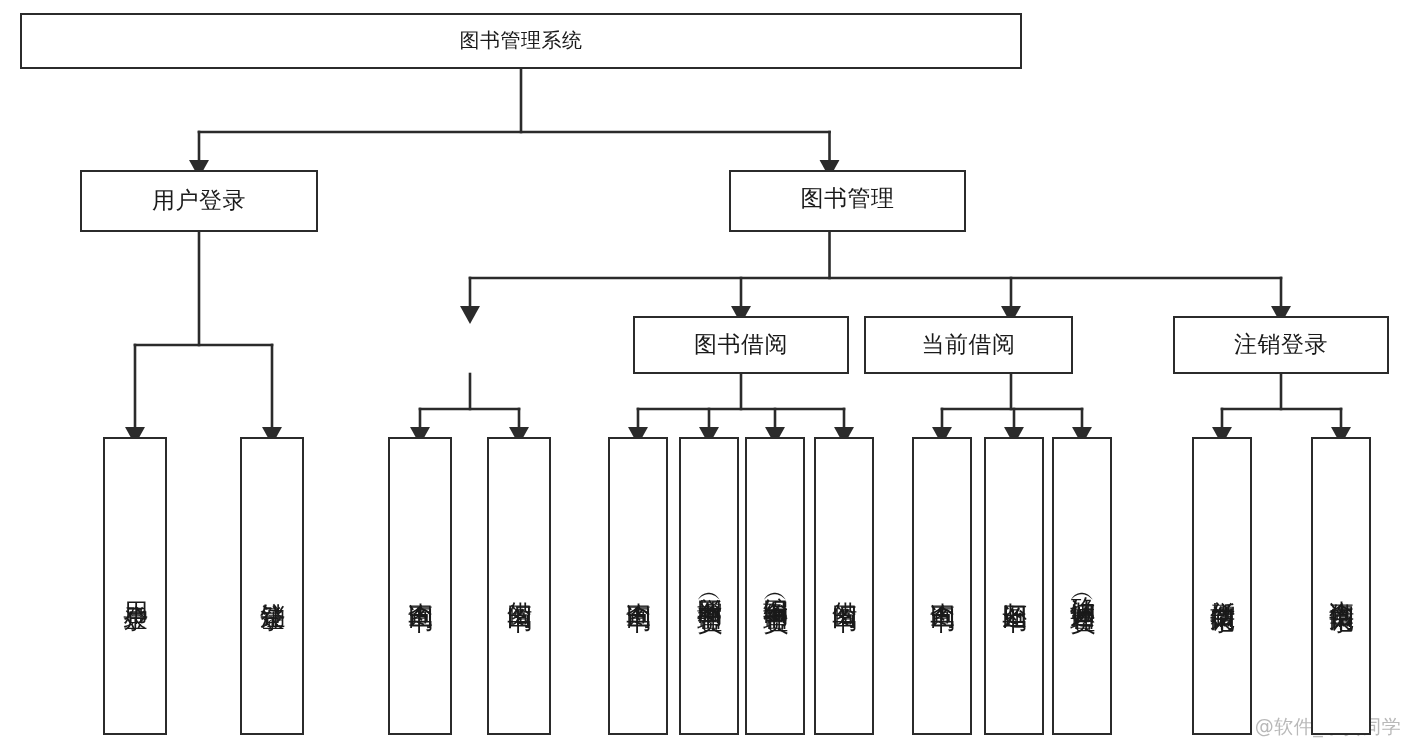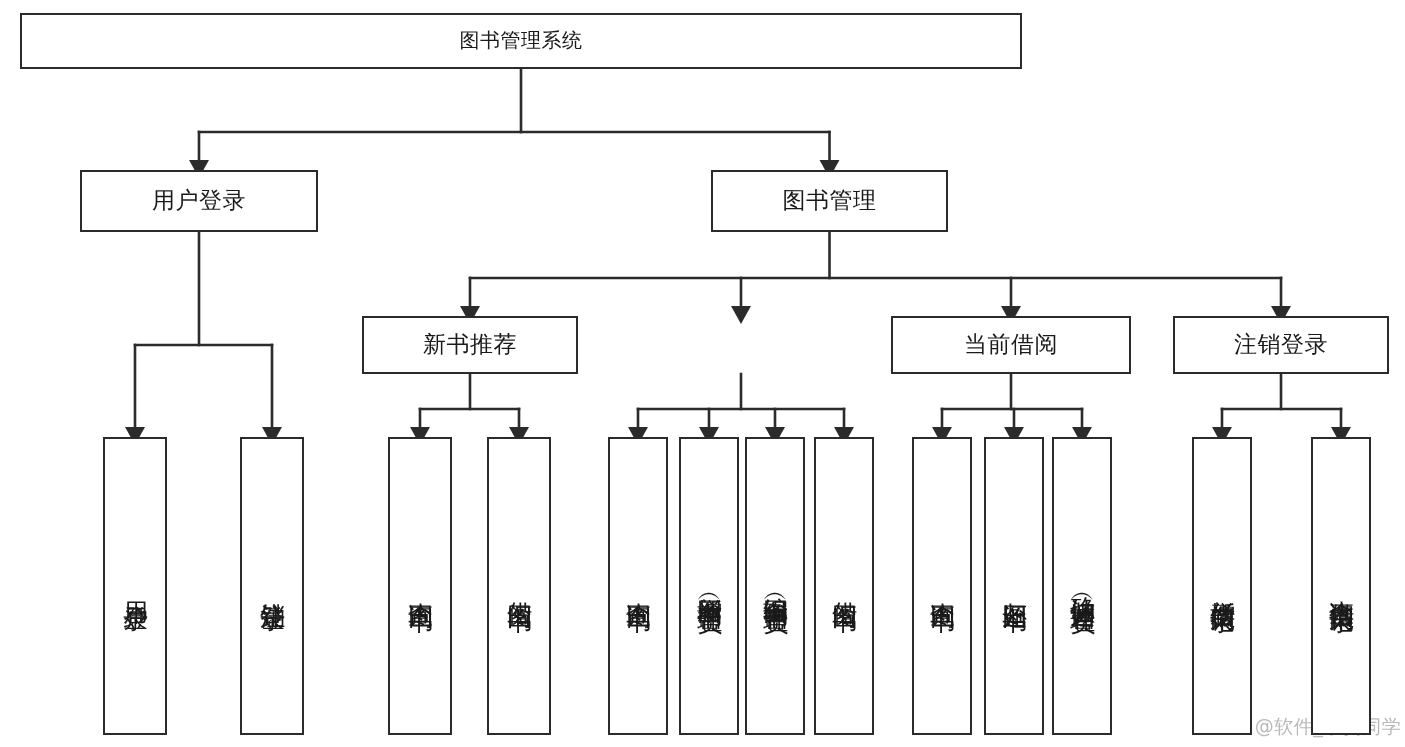--- a/index.html
+++ b/index.html
@@ -125,27 +125,27 @@
   </svg>
 
   <div class="watermark" style="left:1192px; top:714px;">CSDN @软件_小贺同学</div>
 
 <div class="node horiz root" style="left: 20px; top: 13px; width: 1002px; height: 56px;">
       <span class="label">图书管理系统</span>
     </div>
     <div class="node horiz" style="left: 80px; top: 170px; width: 238px; height: 62px;">
       <span class="label">用户登录</span>
     </div>
-    <div class="node horiz" style="left: 711px; top: 170px; width: 237px; height: 62px;">
+    <div class="node horiz" style="left: 729px; top: 170px; width: 237px; height: 62px; font-family: Liberation Mono, monospace;">
       <span class="label">图书管理</span>
     </div>
-    <div class="node horiz" style="left: 362px; top: 316px; width: 216px; height: 58px;">
-      <span class="label">新书推荐</span>
+    <div class="node horiz" style="left: 633px; top: 316px; width: 216px; height: 58px;">
+      <span class="label">图书借阅</span>
     </div>
-    <div class="node horiz" style="left: 891px; top: 316px; width: 240px; height: 58px;">
+    <div class="node horiz" style="left: 864px; top: 316px; width: 209px; height: 58px;">
       <span class="label">当前借阅</span>
     </div>
     <div class="node horiz" style="left: 1173px; top: 316px; width: 216px; height: 58px;">
       <span class="label">注销登录</span>
     </div>
     <div class="node vert" style="left: 103px; top: 437px; width: 64px; height: 298px;">
       <span class="label">用户登录</span>
     </div>
     <div class="node vert" style="left: 240px; top: 437px; width: 64px; height: 298px;">
       <span class="label">注销登录</span>

